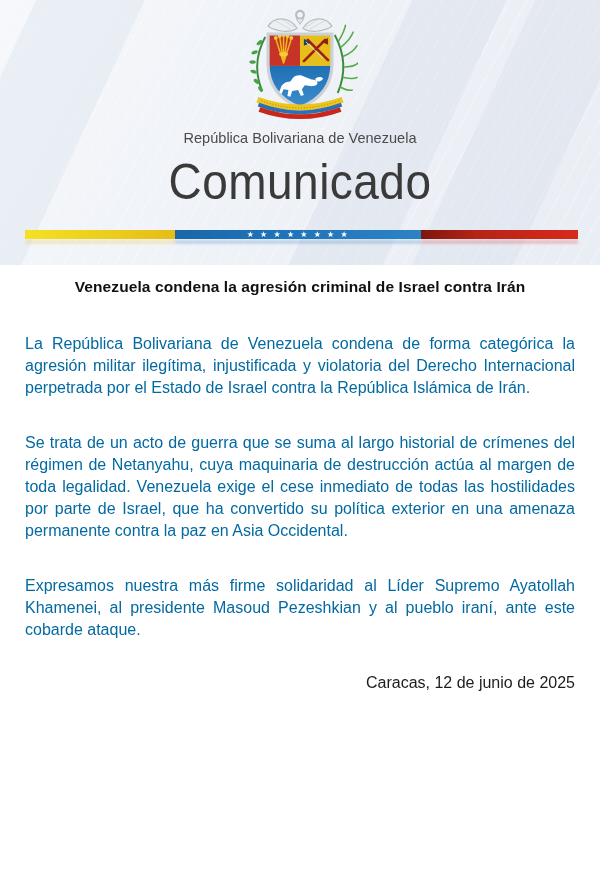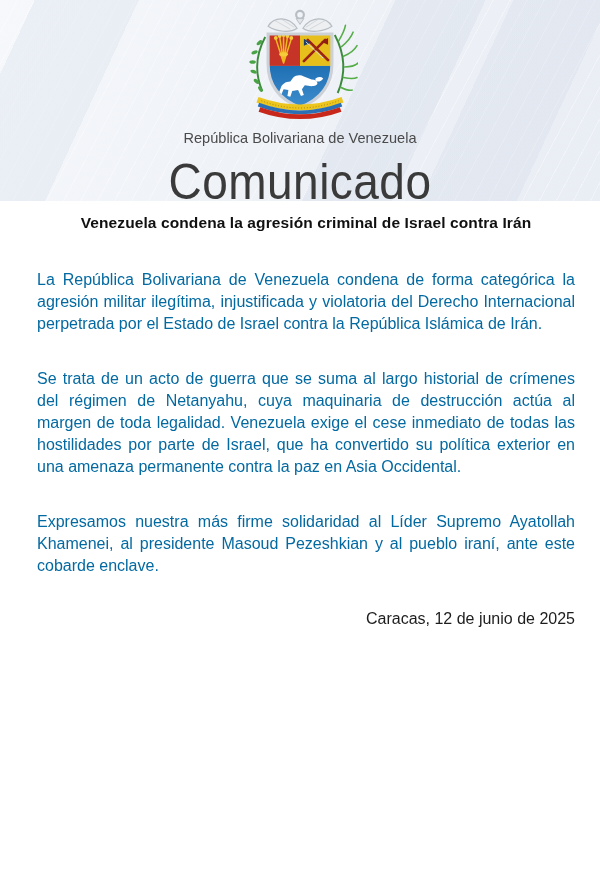--- a/index.html
+++ b/index.html
@@ -6,21 +6,21 @@
   .page{
     position:relative;
     width:600px;height:874px;
     background:#ffffff;
     font-family:"Liberation Sans", sans-serif;
     overflow:hidden;
   }
   
   .header{
     position:relative;
-    height:201px;
+    height:265px;
     background:linear-gradient(118deg,#f6f8fb 0%,#eff2f7 45%,#e9edf4 100%);
     overflow:hidden;
   }
   .header::before{
     content:"";position:absolute;inset:0;
     background:
       repeating-linear-gradient(118deg, rgba(255,255,255,.55) 0 1px, rgba(255,255,255,0) 1px 15px);
     opacity:.6;pointer-events:none;
   }
   .header::after{
@@ -72,21 +72,21 @@
     display:flex;align-items:center;justify-content:center;
     color:#ffffff;font-size:8px;line-height:9px;letter-spacing:2px;
     white-space:nowrap;
   }
   .band-reflection{
     position:absolute;top:240px;left:25px;right:22px;height:4px;
     opacity:.22;filter:blur(1px);z-index:2;
     background:linear-gradient(90deg,#e5bd15 0 27.2%, #1e72b8 27.2% 71.6%, #d8291b 71.6% 100%);
   }
   
-  .content{padding:13px 25px 0 37px;}
+  .content{padding:13px 25px 0 25px;}
   .headline{
     margin:0;
     font-size:15.5px;font-weight:bold;color:#101010;
     text-align:center;letter-spacing:.1px;
   }
   .body-paragraph{
     margin:0 0 33px 0;
     font-size:16px;line-height:22px;color:#0369a1;
     text-align:justify;
   }
@@ -196,18 +196,18 @@
       <div class="band-red"></div>
     </div>
     <div class="band-reflection"></div>
   </header>
 
   <main class="content">
     <h1 class="headline">Venezuela condena la agresión criminal de Israel contra Irán</h1>
 
     <p class="body-paragraph">La República Bolivariana de Venezuela condena de forma categórica la agresión militar ilegítima, injustificada y violatoria del Derecho Internacional perpetrada por el Estado de Israel contra la República Islámica de Irán.</p>
     <p class="body-paragraph">Se trata de un acto de guerra que se suma al largo historial de crímenes del régimen de Netanyahu, cuya maquinaria de destrucción actúa al margen de toda legalidad. Venezuela exige el cese inmediato de todas las hostilidades por parte de Israel, que ha convertido su política exterior en una amenaza permanente contra la paz en Asia Occidental.</p>
-    <p class="body-paragraph">Expresamos nuestra más firme solidaridad al Líder Supremo Ayatollah Khamenei, al presidente Masoud Pezeshkian y al pueblo iraní, ante este cobarde enclave.</p>
+    <p class="body-paragraph">Expresamos nuestra más firme solidaridad al Líder Supremo Ayatollah Khamenei, al presidente Masoud Pezeshkian y al pueblo iraní, ante este cobarde ataque.</p>
 
     <div class="dateline">Caracas, 12 de junio de 2025</div>
   </main>
 
 </div>
 
 </body></html>

